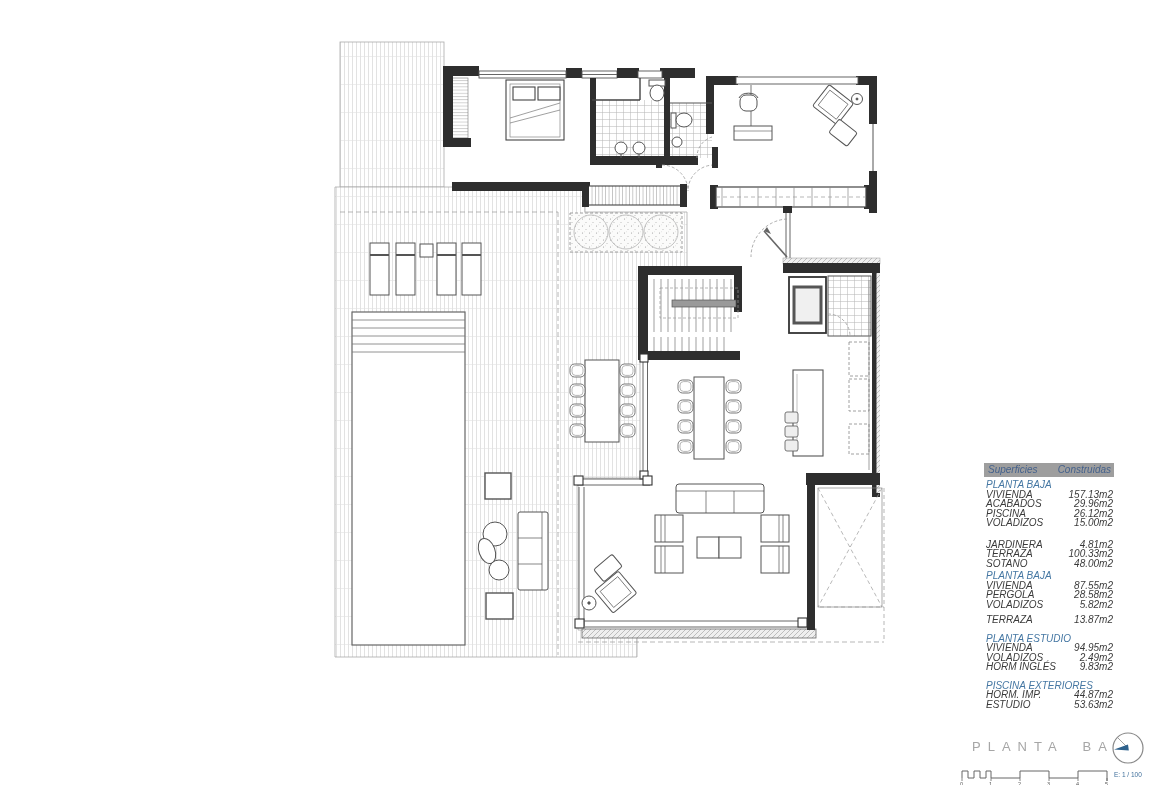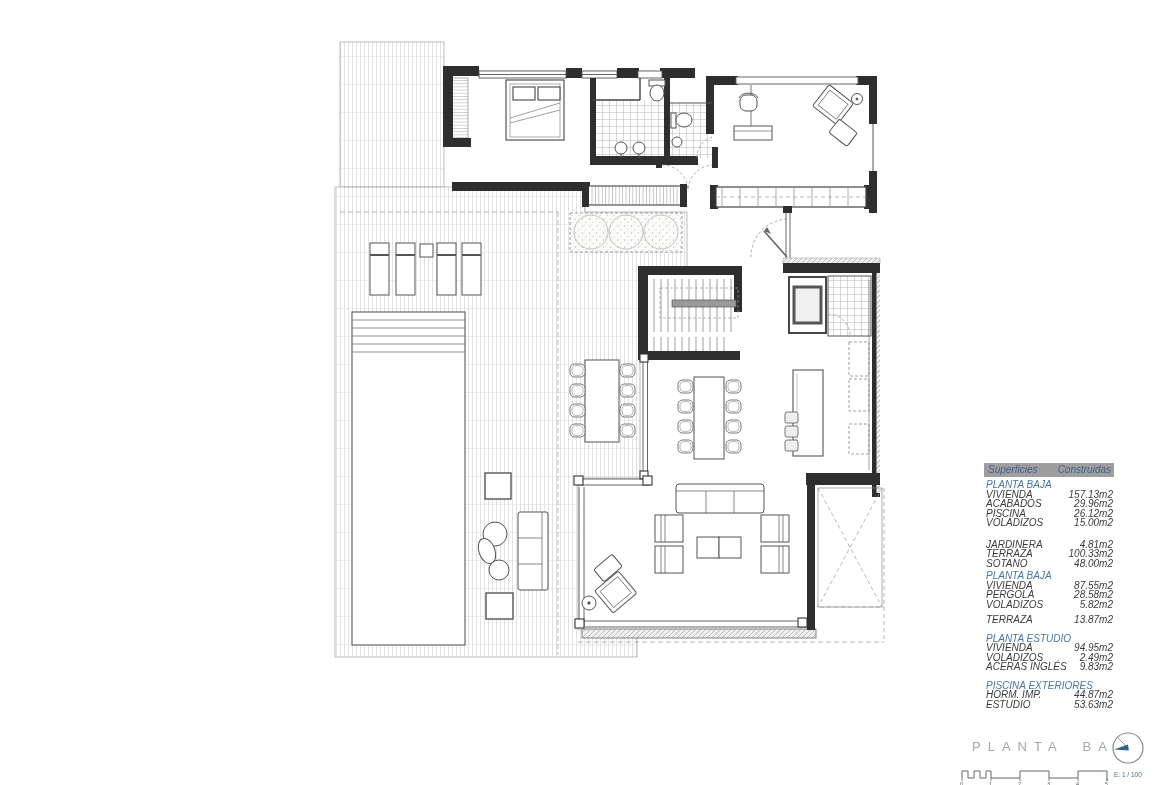--- a/index.html
+++ b/index.html
@@ -443,21 +443,21 @@
         </div>
         <div class="trow item">
           <span class="lbl">VIVIENDA</span>
           <span class="val">94.95m2</span>
         </div>
         <div class="trow item">
           <span class="lbl">VOLADIZOS</span>
           <span class="val">2.49m2</span>
         </div>
         <div class="trow item">
-          <span class="lbl">ACERAS INGLÉS</span>
+          <span class="lbl">HORM INGLÉS</span>
           <span class="val">9.83m2</span>
         </div>
         <div class="trow blank"></div>
         <div class="trow section">
           <span class="lbl">PISCINA EXTERIORES</span>
         </div>
         <div class="trow item">
           <span class="lbl">HORM. IMP.</span>
           <span class="val">44.87m2</span>
         </div>

